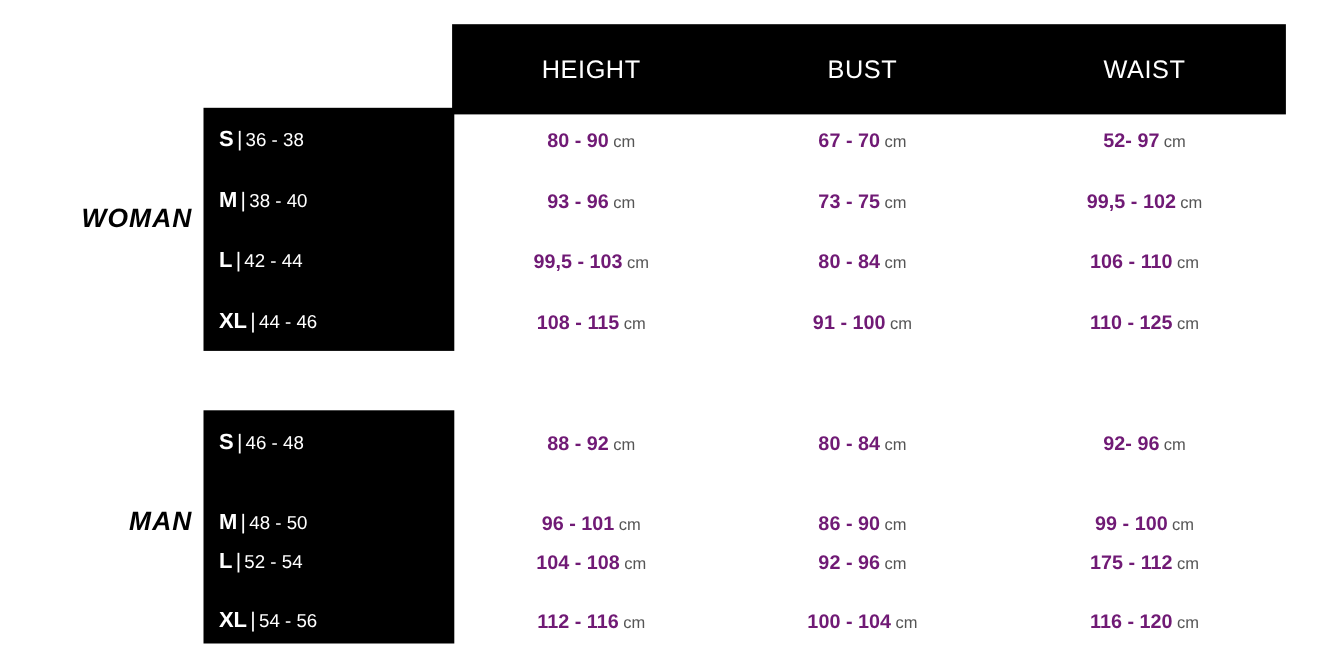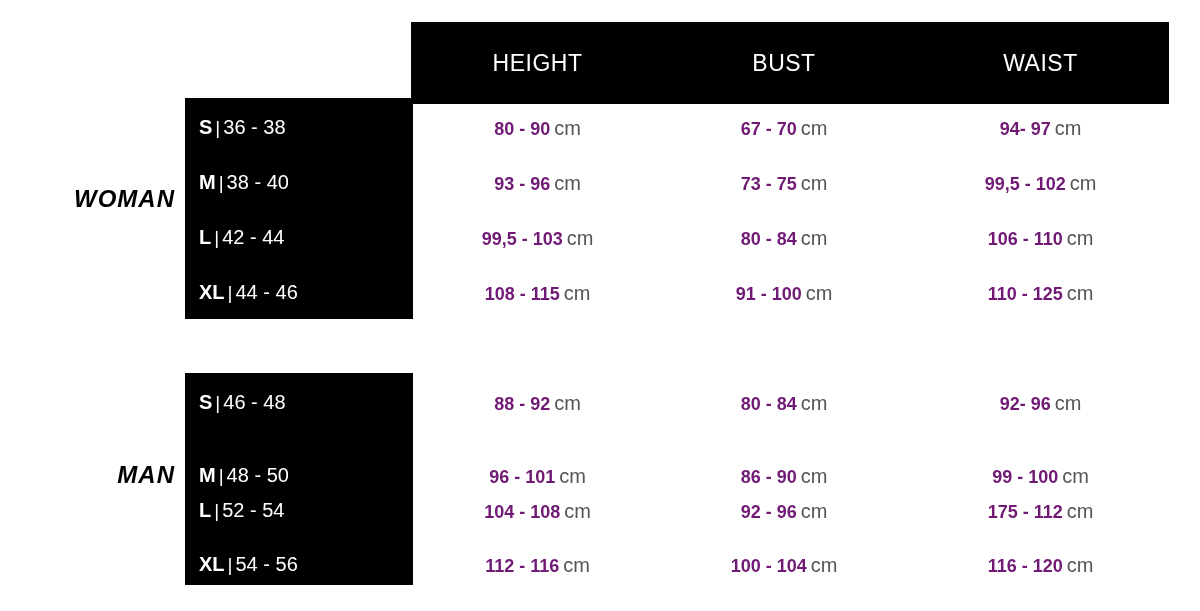--- a/index.html
+++ b/index.html
@@ -96,41 +96,41 @@
   .size-code {
     font-weight: bold;
     font-size: 20px;
   }
   .size-sep {
     font-weight: normal;
     padding: 0 3px;
   }
   .size-range {
     font-weight: normal;
-    font-size: 20px;
+    font-size: 17px;
   }
   .meas {
     position: absolute;
     top: 0;
     height: 55px;
     line-height: 55px;
     color: #4a4a4a;
     font-size: 21px;
     text-align: center;
     white-space: nowrap;
   }
   .meas .v {
     font-weight: bold;
     color: #701a75;
     font-size: 18px;
   }
   .meas .u {
     font-weight: normal;
     color: #555555;
-    font-size: 20px;
+    font-size: 15px;
     padding-left: 4px;
   }
   .col-height { left: 420px; width: 235px; }
   .col-bust   { left: 655px; width: 258px; }
   .col-waist  { left: 913px; width: 255px; }
 </style>
 </head>
 <body>
 
 <div class="sheet">
@@ -150,21 +150,21 @@
     <div class="size-cell">
       <span class="size-code">S</span><span class="size-sep">|</span><span class="size-range">36 - 38</span>
     </div>
     <div class="meas col-height">
       <span class="v">80 - 90</span><span class="u">cm</span>
     </div>
     <div class="meas col-bust">
       <span class="v">67 - 70</span><span class="u">cm</span>
     </div>
     <div class="meas col-waist">
-      <span class="v">94- 97</span><span class="u">cm</span>
+      <span class="v">52- 97</span><span class="u">cm</span>
     </div>
   </div>
 
   <div class="row" style="top:155px;">
     <div class="size-cell">
       <span class="size-code">M</span><span class="size-sep">|</span><span class="size-range">38 - 40</span>
     </div>
     <div class="meas col-height">
       <span class="v">93 - 96</span><span class="u">cm</span>
     </div>

